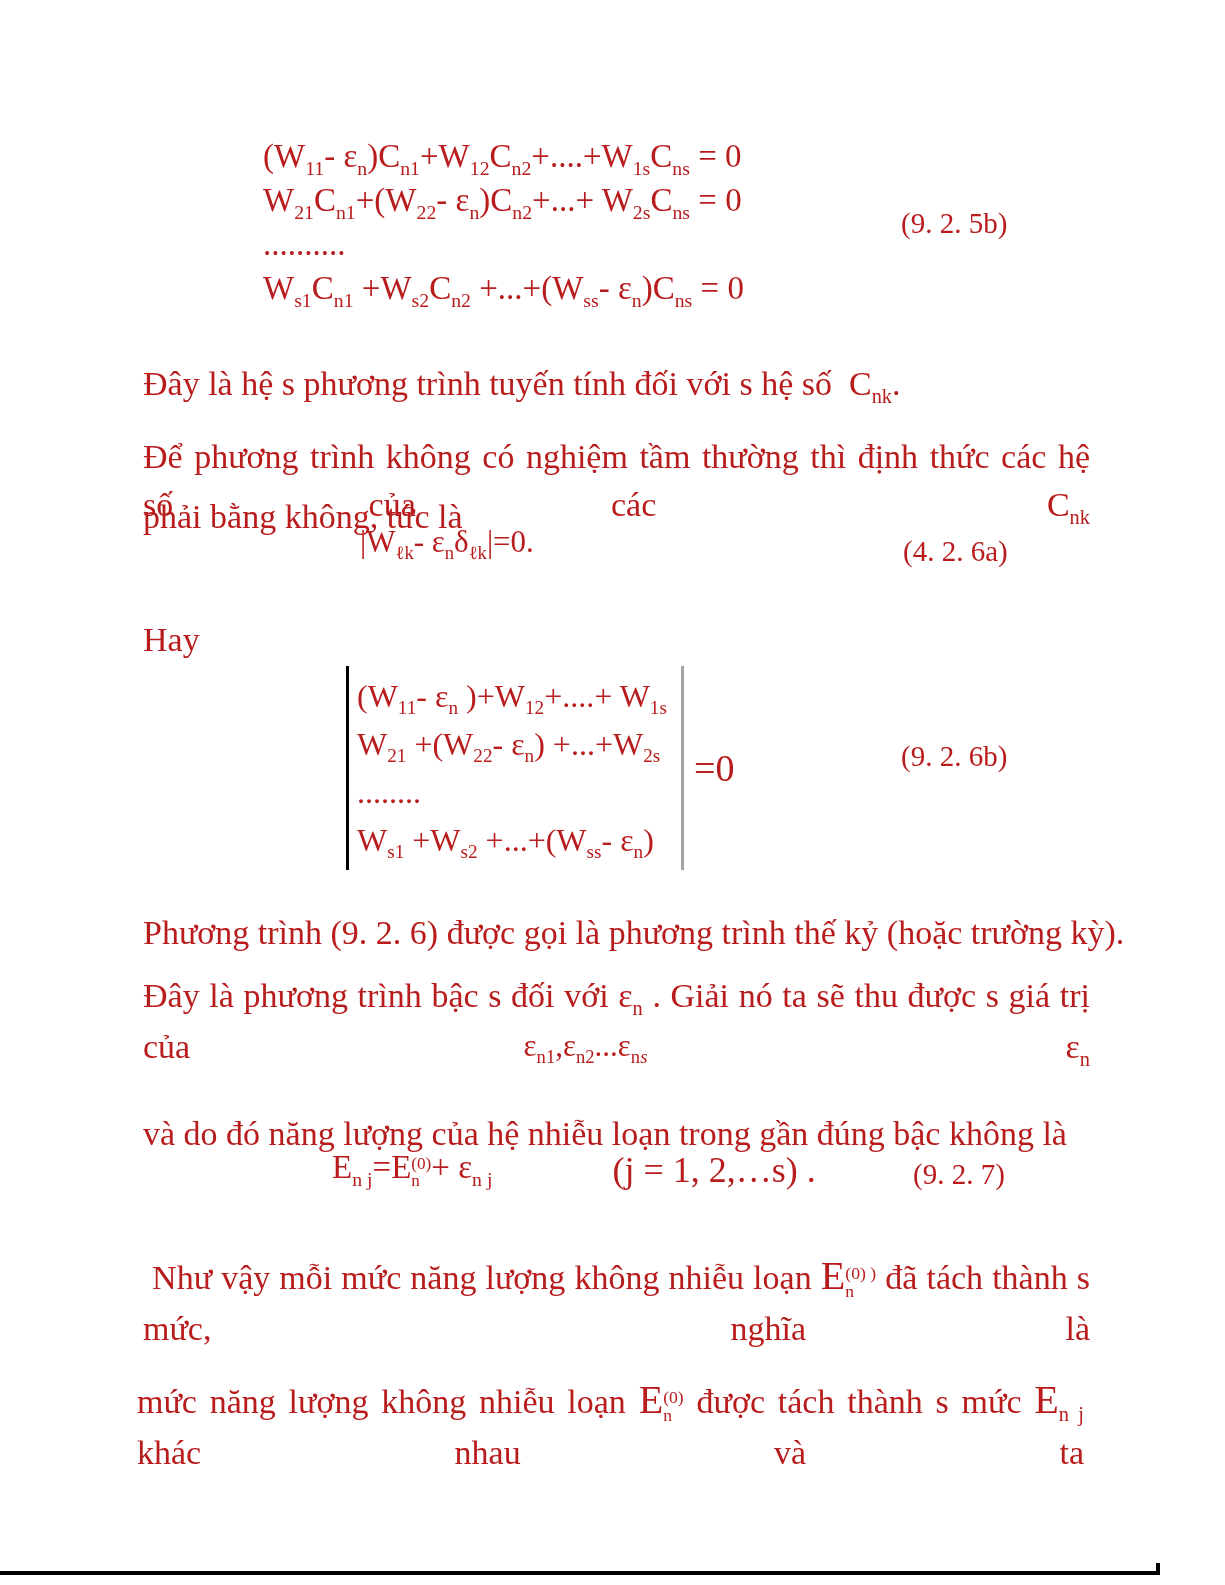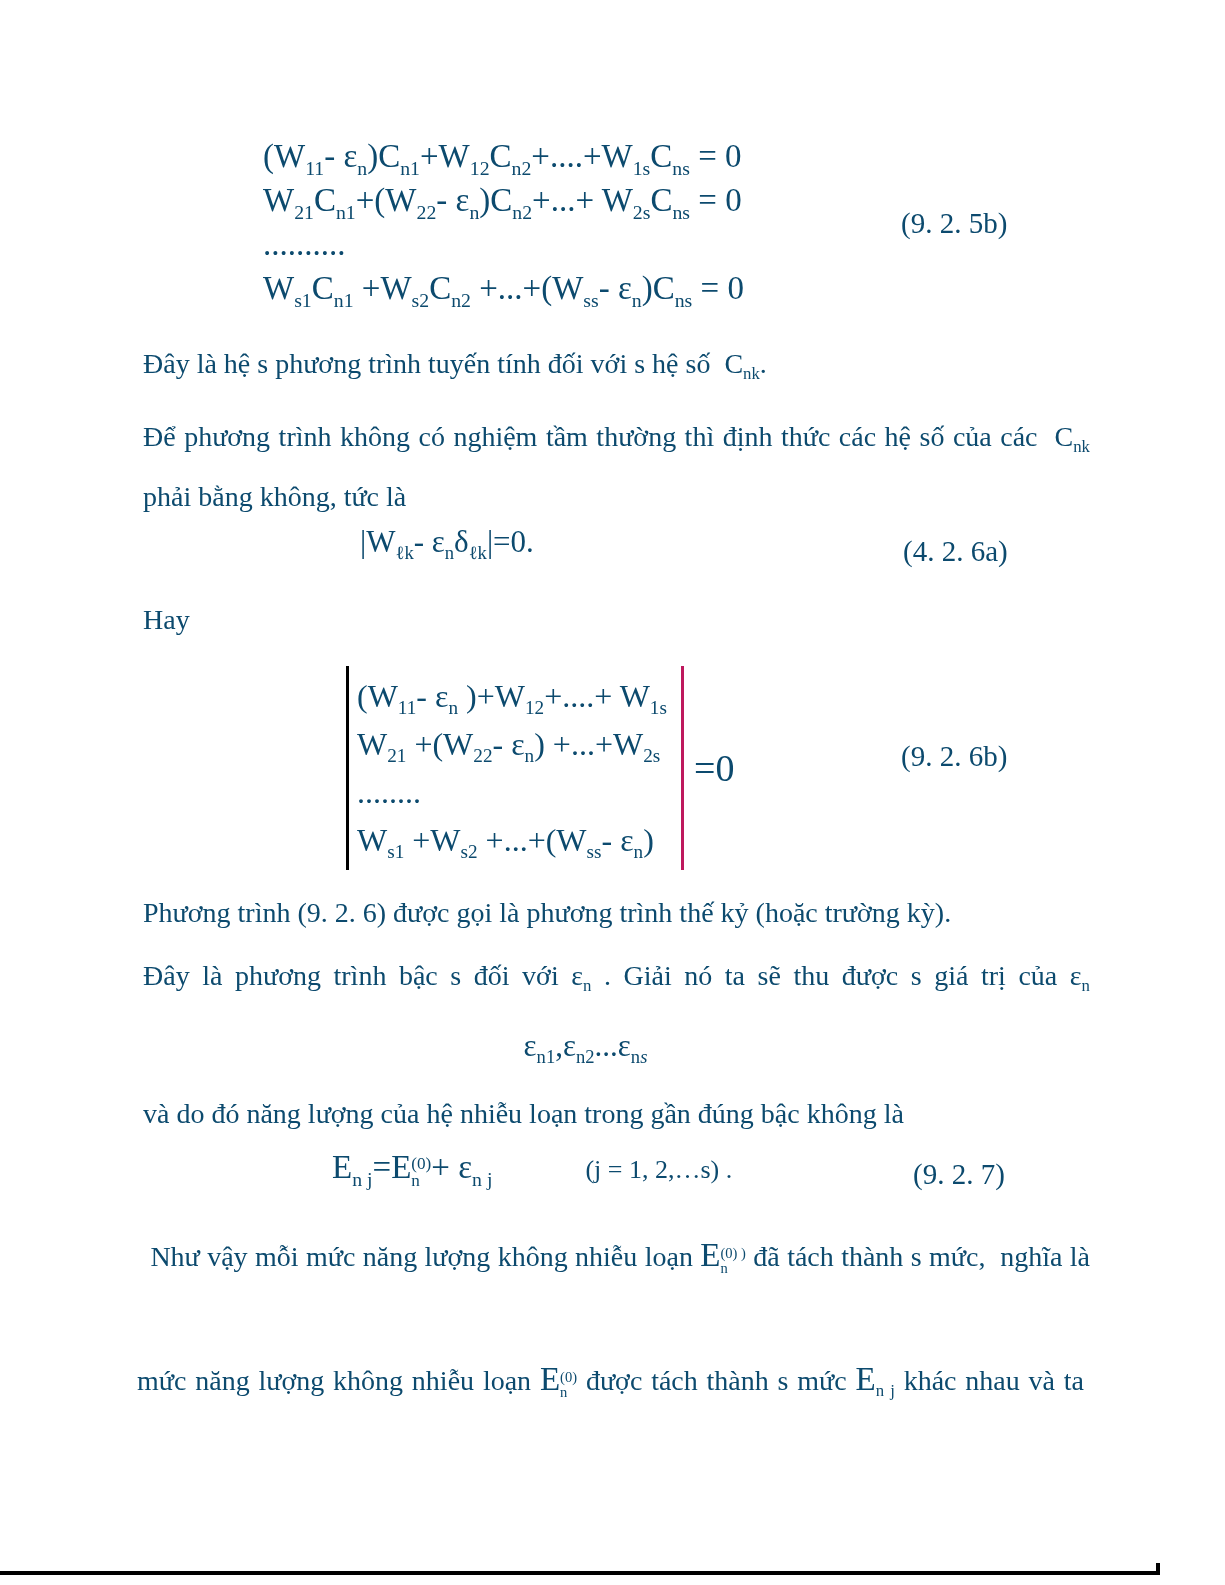--- a/index.html
+++ b/index.html
@@ -1,46 +1,46 @@
 <!DOCTYPE html>
 <html><head>
 <meta charset="utf-8">
 <style>
   html,body { margin:0; padding:0; }
   body { background:#ffffff; }
   .page {
     position:relative;
     width:1225px; height:1585px;
     background:#ffffff;
-    color:#0c4a6e;
+    color:#b91c1c;
     font-family:"Liberation Serif","DejaVu Serif",serif;
     overflow:hidden;
   }
   .abs { position:absolute; }
-  .line { white-space:pre-wrap; font-size:28px; line-height:1.42; }
+  .line { white-space:pre-wrap; font-size:34px; line-height:1.42;margin-top:16px; }
   .just { white-space:normal; width:947px; text-align:justify; text-align-last:justify; }
   .eq-line { font-size:33px; line-height:44px; height:44px; white-space:pre; }
   .eq-label { font-size:29px; white-space:pre; }
   .sub    { font-size:0.60em; vertical-align:-0.38em; }
   .subit  { font-size:0.60em; vertical-align:-0.38em; font-style:italic; }
   .big    { font-size:1.18em; }
   .stk { display:inline-block; vertical-align:-0.45em; font-size:0.52em; line-height:1.0; text-align:left; }
   .stk .a, .stk .b { display:block; }
   .det-wrap { display:flex; align-items:center; }
   .det {
     border-left:3px solid #000;
-    border-right:3px solid #be185d;
+    border-right:3px solid #a3a3a3;
     padding:6px 6px 6px 8px;
     width:318px;
   }
   .det-row { font-size:32px; line-height:48px; height:48px; white-space:pre; }
   .det-eq { font-size:38px; margin-left:10px; white-space:pre; }
   .eq6a { font-size:31px; white-space:pre; }
   .eq7 { display:flex; align-items:center; font-size:33px; white-space:pre; }
-  .eq7 .jr { margin-left:93px; font-size:26px; white-space:pre; }
+  .eq7 .jr { margin-left:120px; font-size:36px; white-space:pre; }
   .eps { font-size:31px; text-align:center; width:1225px; }
   .rule { background:#000000; }
 </style>
 </head>
 <body>
 
 <div class="page">
 
   <div class="abs" style="left:263px; top:134px;">
     <div class="eq-line"><span>(W</span><span class="sub">11</span><span>- ε</span><span class="sub">n</span><span>)C</span><span class="sub">n1</span><span>+W</span><span class="sub">12</span><span>C</span><span class="sub">n2</span><span>+....+W</span><span class="sub">1s</span><span>C</span><span class="sub">ns</span><span> = 0</span></div>

